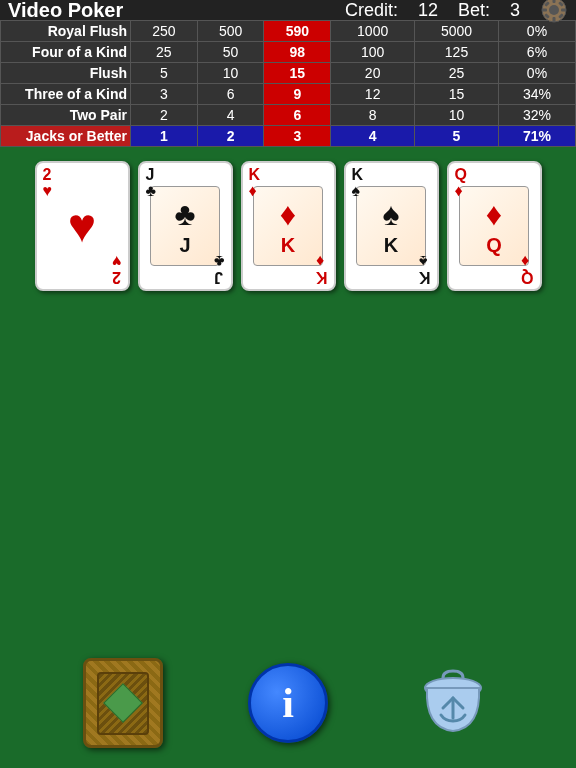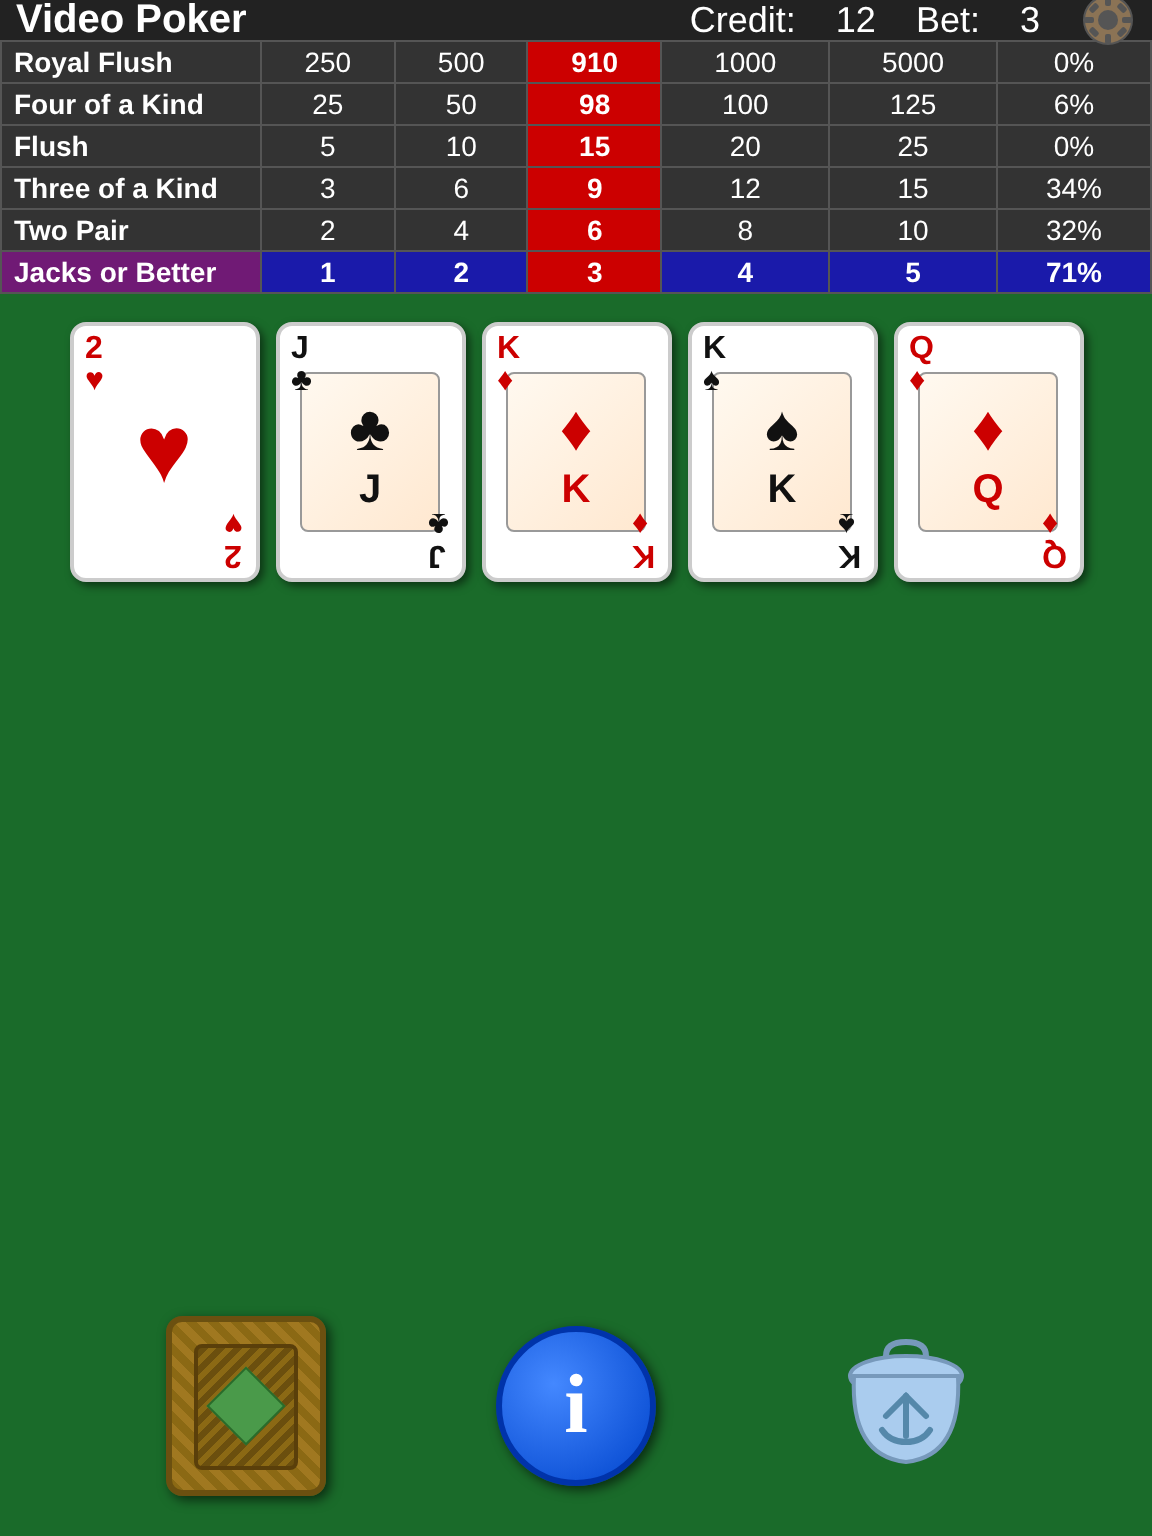--- a/index.html
+++ b/index.html
@@ -44,41 +44,41 @@
       border-bottom: 1px solid #555;
     }
     #payout-table td {
       text-align: center;
       font-size: 14px;
       padding: 2px 3px;
       border: 1px solid #555;
       color: white;
     }
     #payout-table td:first-child {
-      text-align: left;
+      text-align: right;
       padding-left: 6px;
       background: #333;
       font-weight: bold;
       width: 130px;
     }
     #payout-table tr.normal-row td:not(:first-child) {
       background: #333;
       margin-top: 36px;
     }
     .cell-highlight {
       background: #cc0000 !important;
       color: white;
       font-weight: bold;
     }
     #payout-table tr.jacks-row td {
       background: #1a1aaa;
       font-weight: bold;
     }
     #payout-table tr.jacks-row td:first-child {
-      background: #701a75;
+      background: #b91c1c;
       color: white;
     }
 
     
     #card-area {
       display: flex;
       justify-content: center;
       gap: 8px;
       padding: 14px 8px 10px 8px;
     }
@@ -228,21 +228,21 @@
     </svg>
   </div>
 </div>
 
 <table id="payout-table">
   <tbody id="payout-tbody">
       <tr class="normal-row">
         <td>Royal Flush</td>
         <td>250</td>
         <td>500</td>
-        <td class="cell-highlight">910</td>
+        <td class="cell-highlight">590</td>
         <td>1000</td>
         <td>5000</td>
         <td>0%</td>
       </tr>
       <tr class="normal-row">
         <td>Four of a Kind</td>
         <td>25</td>
         <td>50</td>
         <td class="cell-highlight">98</td>
         <td>100</td>

